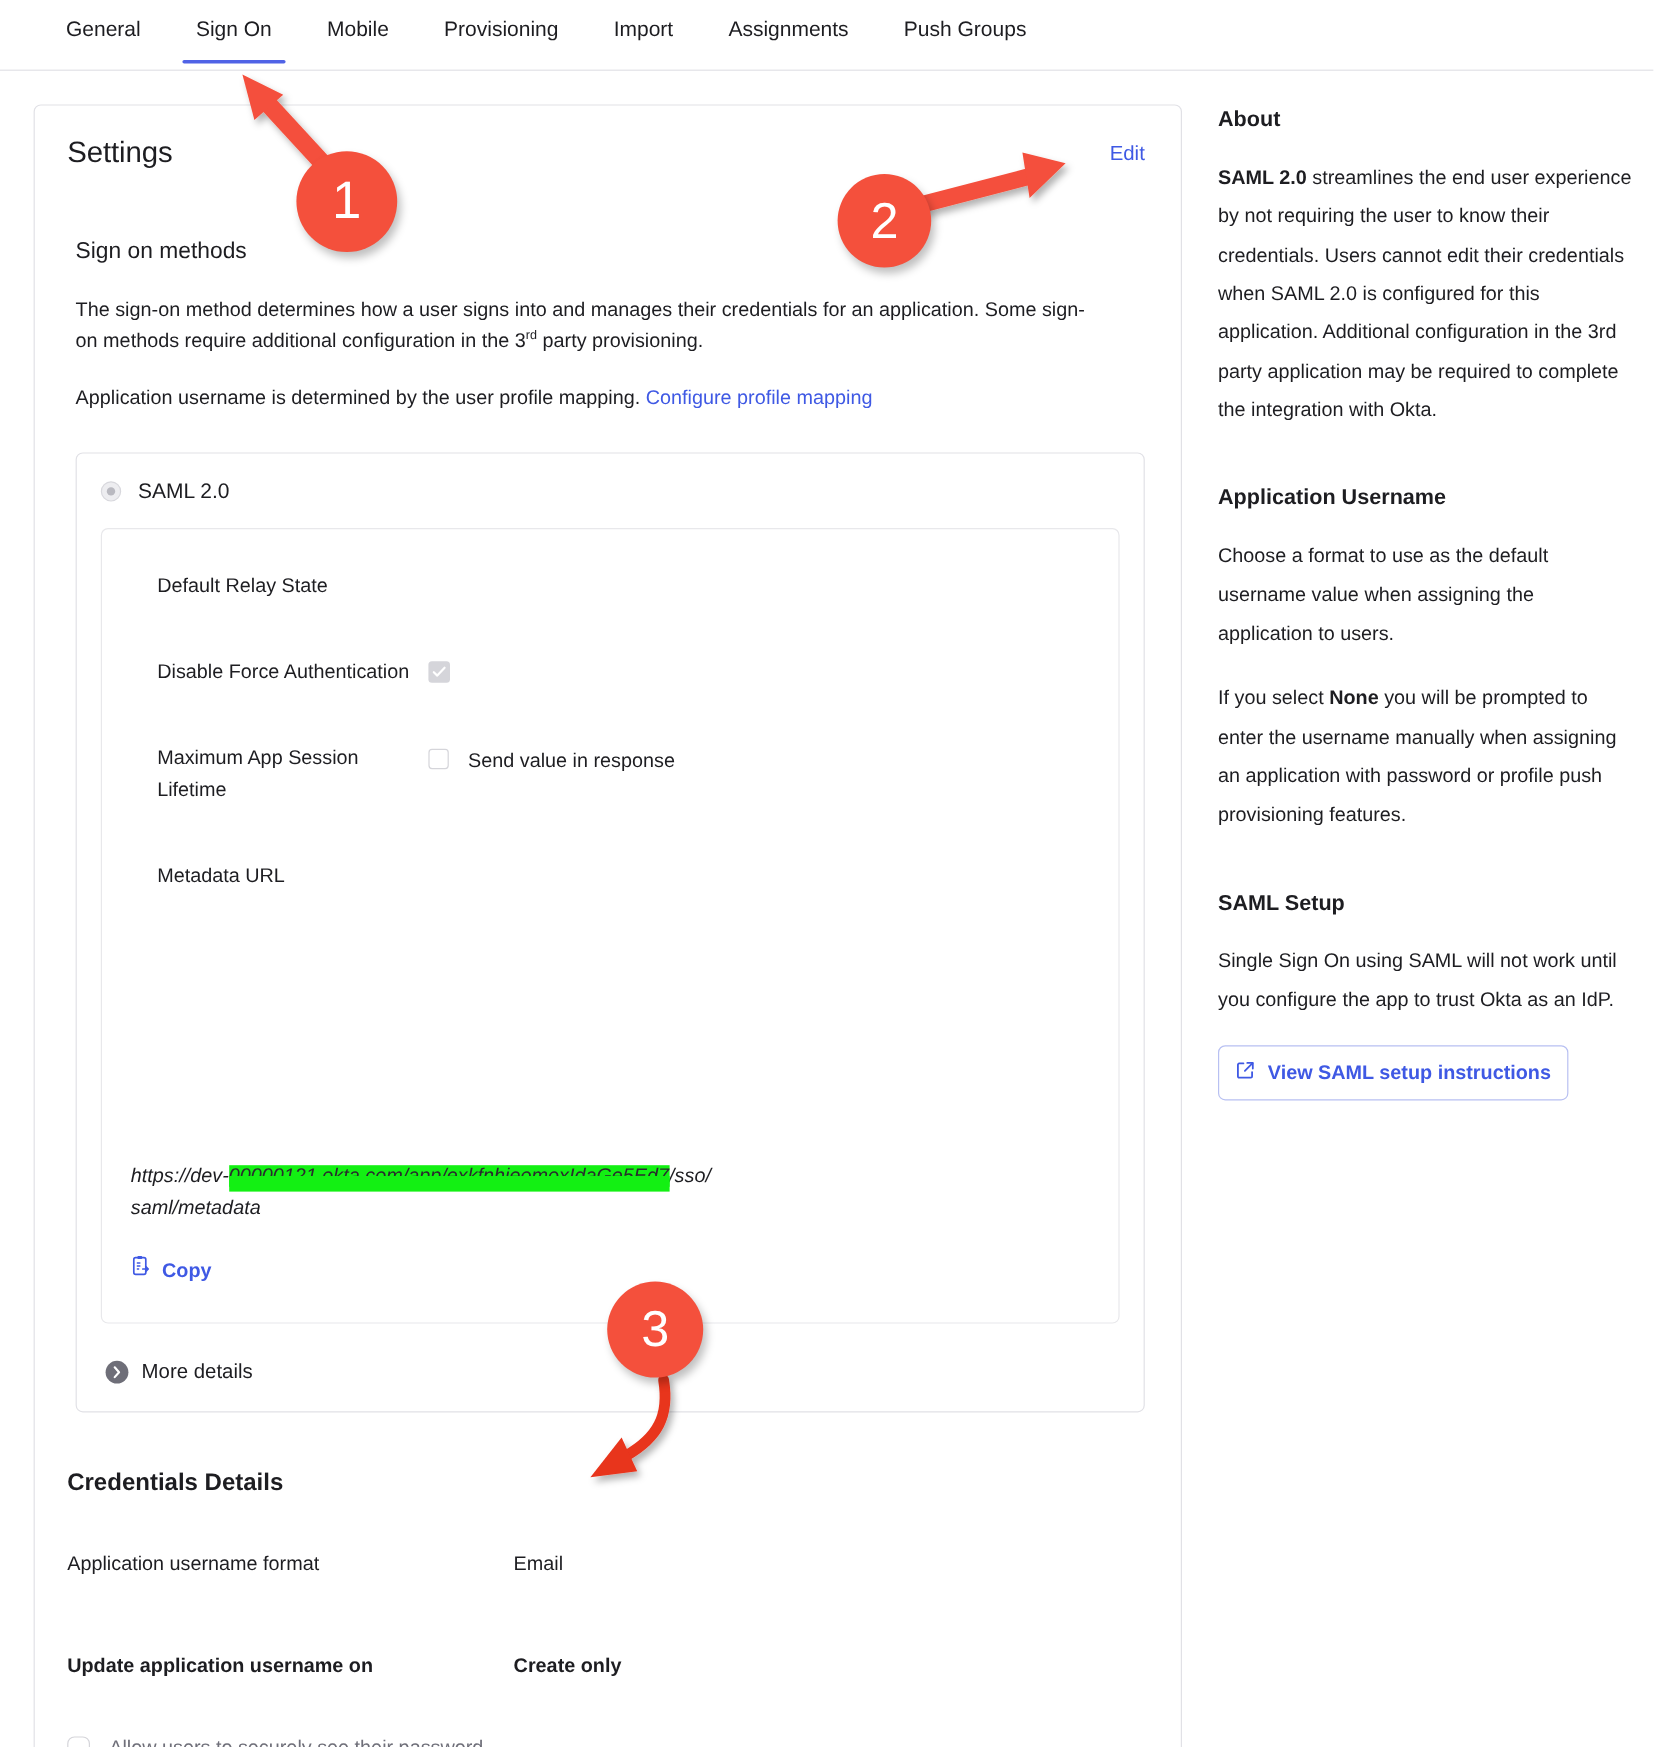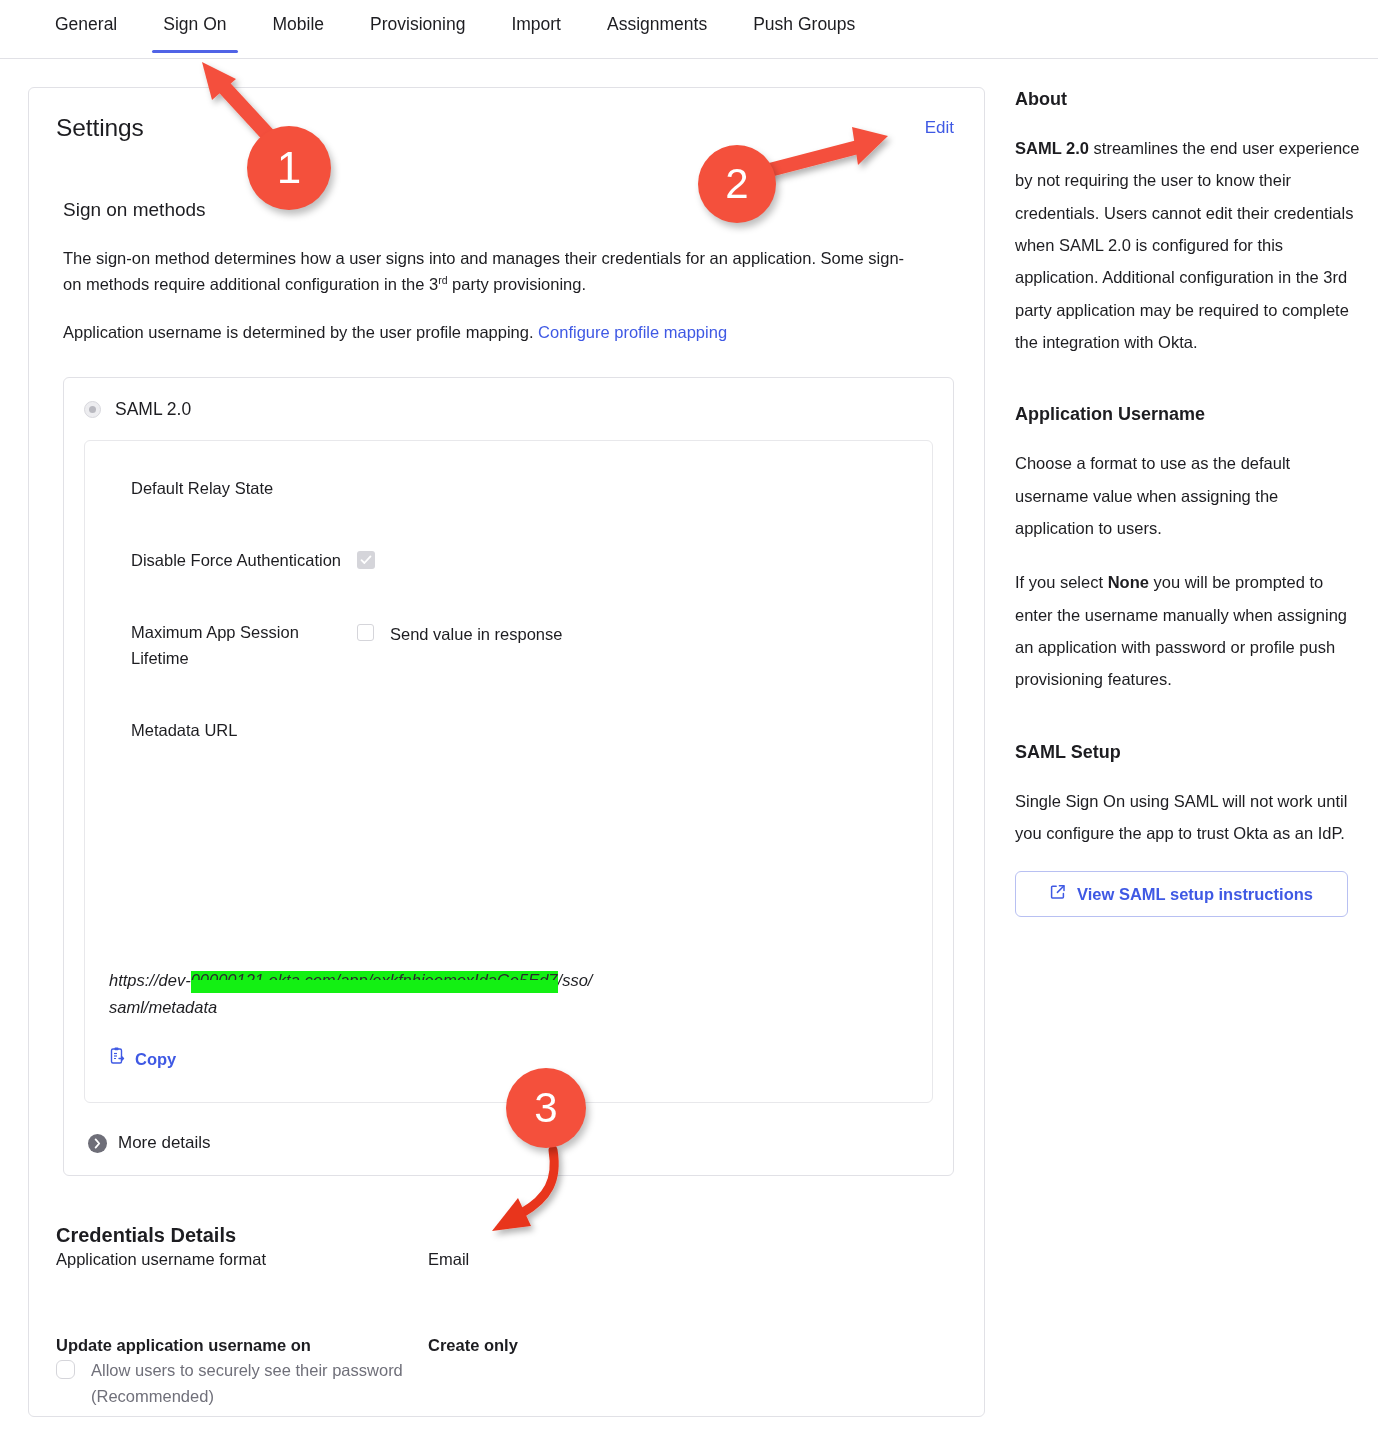--- a/index.html
+++ b/index.html
@@ -237,20 +237,21 @@
     font-size: 20px;
     font-weight: 700;
     color: #1d1d21;
     padding-left: 27px;
     margin-top: 48px;
   }
   .crow {
     display: flex;
     align-items: flex-start;
     padding: 0 27px 0 27px;
+    margin-top: 43px;
   }
   .crow .clabel {
     width: 372px;
     flex: 0 0 372px;
     font-size: 16.5px;
     color: #1d1d21;
     line-height: 1.55;
   }
   .crow .cvalue {
     flex: 1;
@@ -287,21 +288,21 @@
   .about h3.gap { margin-top: 46px; }
   .about p {
     font-size: 16.5px;
     line-height: 1.96;
     margin: 0 0 22px 0;
     color: #1d1d21;
   }
   .about b { font-weight: 700; }
   .saml-btn {
     margin-top: 8px;
-    width: 333px;
+    width: 292px;
     height: 46px;
     border: 1px solid #b8c0f2;
     border-radius: 6px;
     background: #fff;
     color: #3f59e4;
     font-size: 16.5px;
     font-weight: 700;
     font-family: "Liberation Sans", sans-serif;
     display: flex;
     align-items: center;

